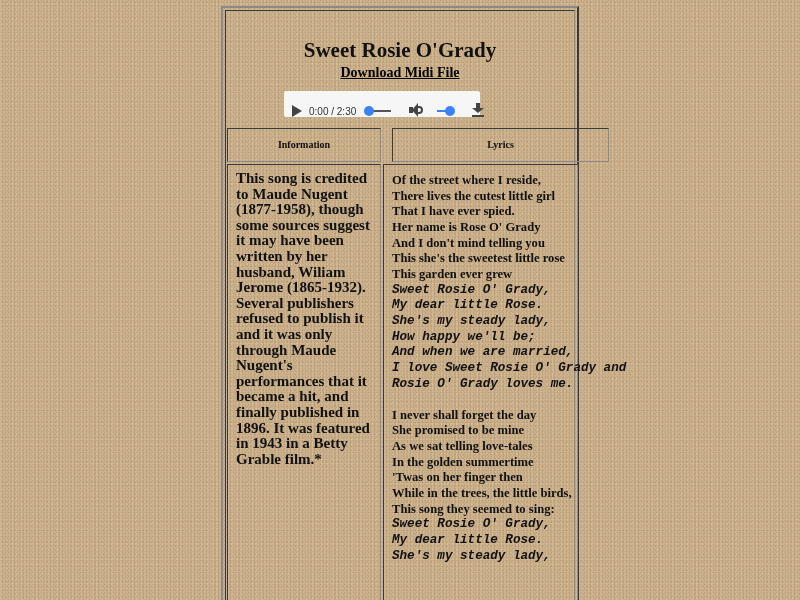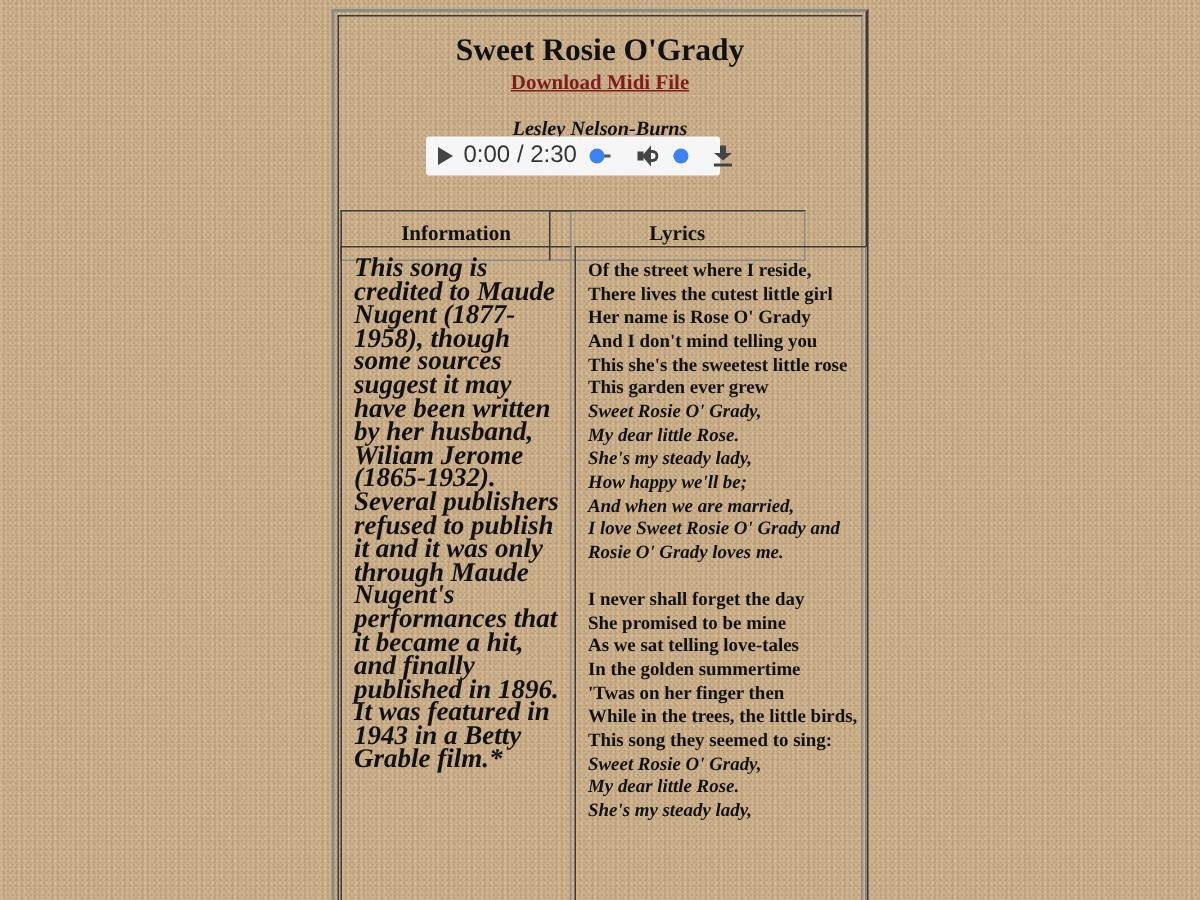--- a/index.html
+++ b/index.html
@@ -42,28 +42,28 @@
     }
     .header {
       position: absolute;
       left: 0; right: 0; top: 0;
       height: 113px;
       text-align: center;
     }
     .title {
       font-size: 21px;
       font-weight: bold;
-      margin-top: 9px;
+      margin-top: 26px;
       line-height: 26px;
     }
     .midi-link {
       display: inline-block;
       font-size: 14px;
       font-weight: bold;
-      color: #7f1d1d;
+      color: #000000;
       text-decoration: underline;
       line-height: 16px;
       margin-top: 0px;
       cursor: pointer;
     }
     .author {
       font-size: 13.5px;
       font-weight: bold;
       font-style: italic;
       line-height: 18px;
@@ -71,23 +71,23 @@
     }
     .audio {
       position: absolute;
       left: 58px;
       top: 80px;
       width: 196px;
       height: 26px;
       background: #f6f6f6;
       border-radius: 2px;
       display: flex;
-      align-items: center;
+      align-items: flex-end;
       font-family: "Liberation Sans", "DejaVu Sans", sans-serif;
-      font-size: 16px;
+      font-size: 10px;
       color: #333;
     }
     .play-btn {
       margin-left: 8px;
       width: 0; height: 0;
       border-left: 10px solid #444;
       border-top: 6.5px solid transparent;
       border-bottom: 6.5px solid transparent;
       cursor: pointer;
     }
@@ -159,48 +159,46 @@
     
     .cell {
       position: absolute;
       box-sizing: border-box;
       border-top: 1px solid #3a3a3a;
       border-left: 1px solid #3a3a3a;
       border-right: 1px solid #8a8a8a;
       border-bottom: 1px solid #8a8a8a;
     }
     .th {
-      font-size: 14px;
+      font-size: 10px;
       font-weight: bold;
       text-align: center;
       line-height: 31px;
-      margin-top: 12px;
     }
     .info-head { left: 1px; top: 117px; width: 154px; height: 34px; }
-    .lyrics-head { left: 140px; top: 117px; width: 171px; height: 34px; }
+    .lyrics-head { left: 166px; top: 117px; width: 217px; height: 34px; }
     .info-body { left: 1px; top: 153px; width: 154px; height: 460px; }
     .lyrics-body { left: 157px; top: 153px; width: 195px; height: 460px; }
 
     .info-text {
-      font-size: 18px;
+      font-size: 15px;
       font-weight: bold;
       line-height: 15.6px;
       padding: 6px 6px 0 8px;
       margin: 0;
-      font-style: italic;
     }
     .lyrics {
       font-size: 12.6px;
       font-weight: bold;
       line-height: 15.65px;
       padding: 8px 4px 0 8px;
       white-space: nowrap;
     }
     .lyrics .line { display: block; }
-    .lyrics .chorus { font-style: italic; }
+    .lyrics .chorus { font-style: italic; font-family: Liberation Mono, monospace; }
     .lyrics .gap { display: block; height: 15.65px; }
   </style>
 </head>
 <body>
 
 <div class="outer">
   <div class="inner">
 
     <div class="header">
       <div class="title">Sweet Rosie O'Grady</div>
@@ -235,20 +233,21 @@
     <div class="cell th lyrics-head">Lyrics</div>
 
     <div class="cell info-body">
       <p class="info-text">This song is credited to Maude Nugent (1877-1958), though some sources suggest it may have been written by her husband, Wiliam Jerome (1865-1932). Several publishers refused to publish it and it was only through Maude Nugent's performances that it became a hit, and finally published in 1896. It was featured in 1943 in a Betty Grable film.*</p>
     </div>
 
     <div class="cell lyrics-body">
       <div class="lyrics">
         <span class="line">Of the street where I reside,</span>
         <span class="line">There lives the cutest little girl</span>
+        <span class="line">That I have ever spied.</span>
         <span class="line">Her name is Rose O' Grady</span>
         <span class="line">And I don't mind telling you</span>
         <span class="line">This she's the sweetest little rose</span>
         <span class="line">This garden ever grew</span>
         <span class="line chorus">Sweet Rosie O' Grady,</span>
         <span class="line chorus">My dear little Rose.</span>
         <span class="line chorus">She's my steady lady,</span>
         <span class="line chorus">How happy we'll be;</span>
         <span class="line chorus">And when we are married,</span>
         <span class="line chorus">I love Sweet Rosie O' Grady and</span>

